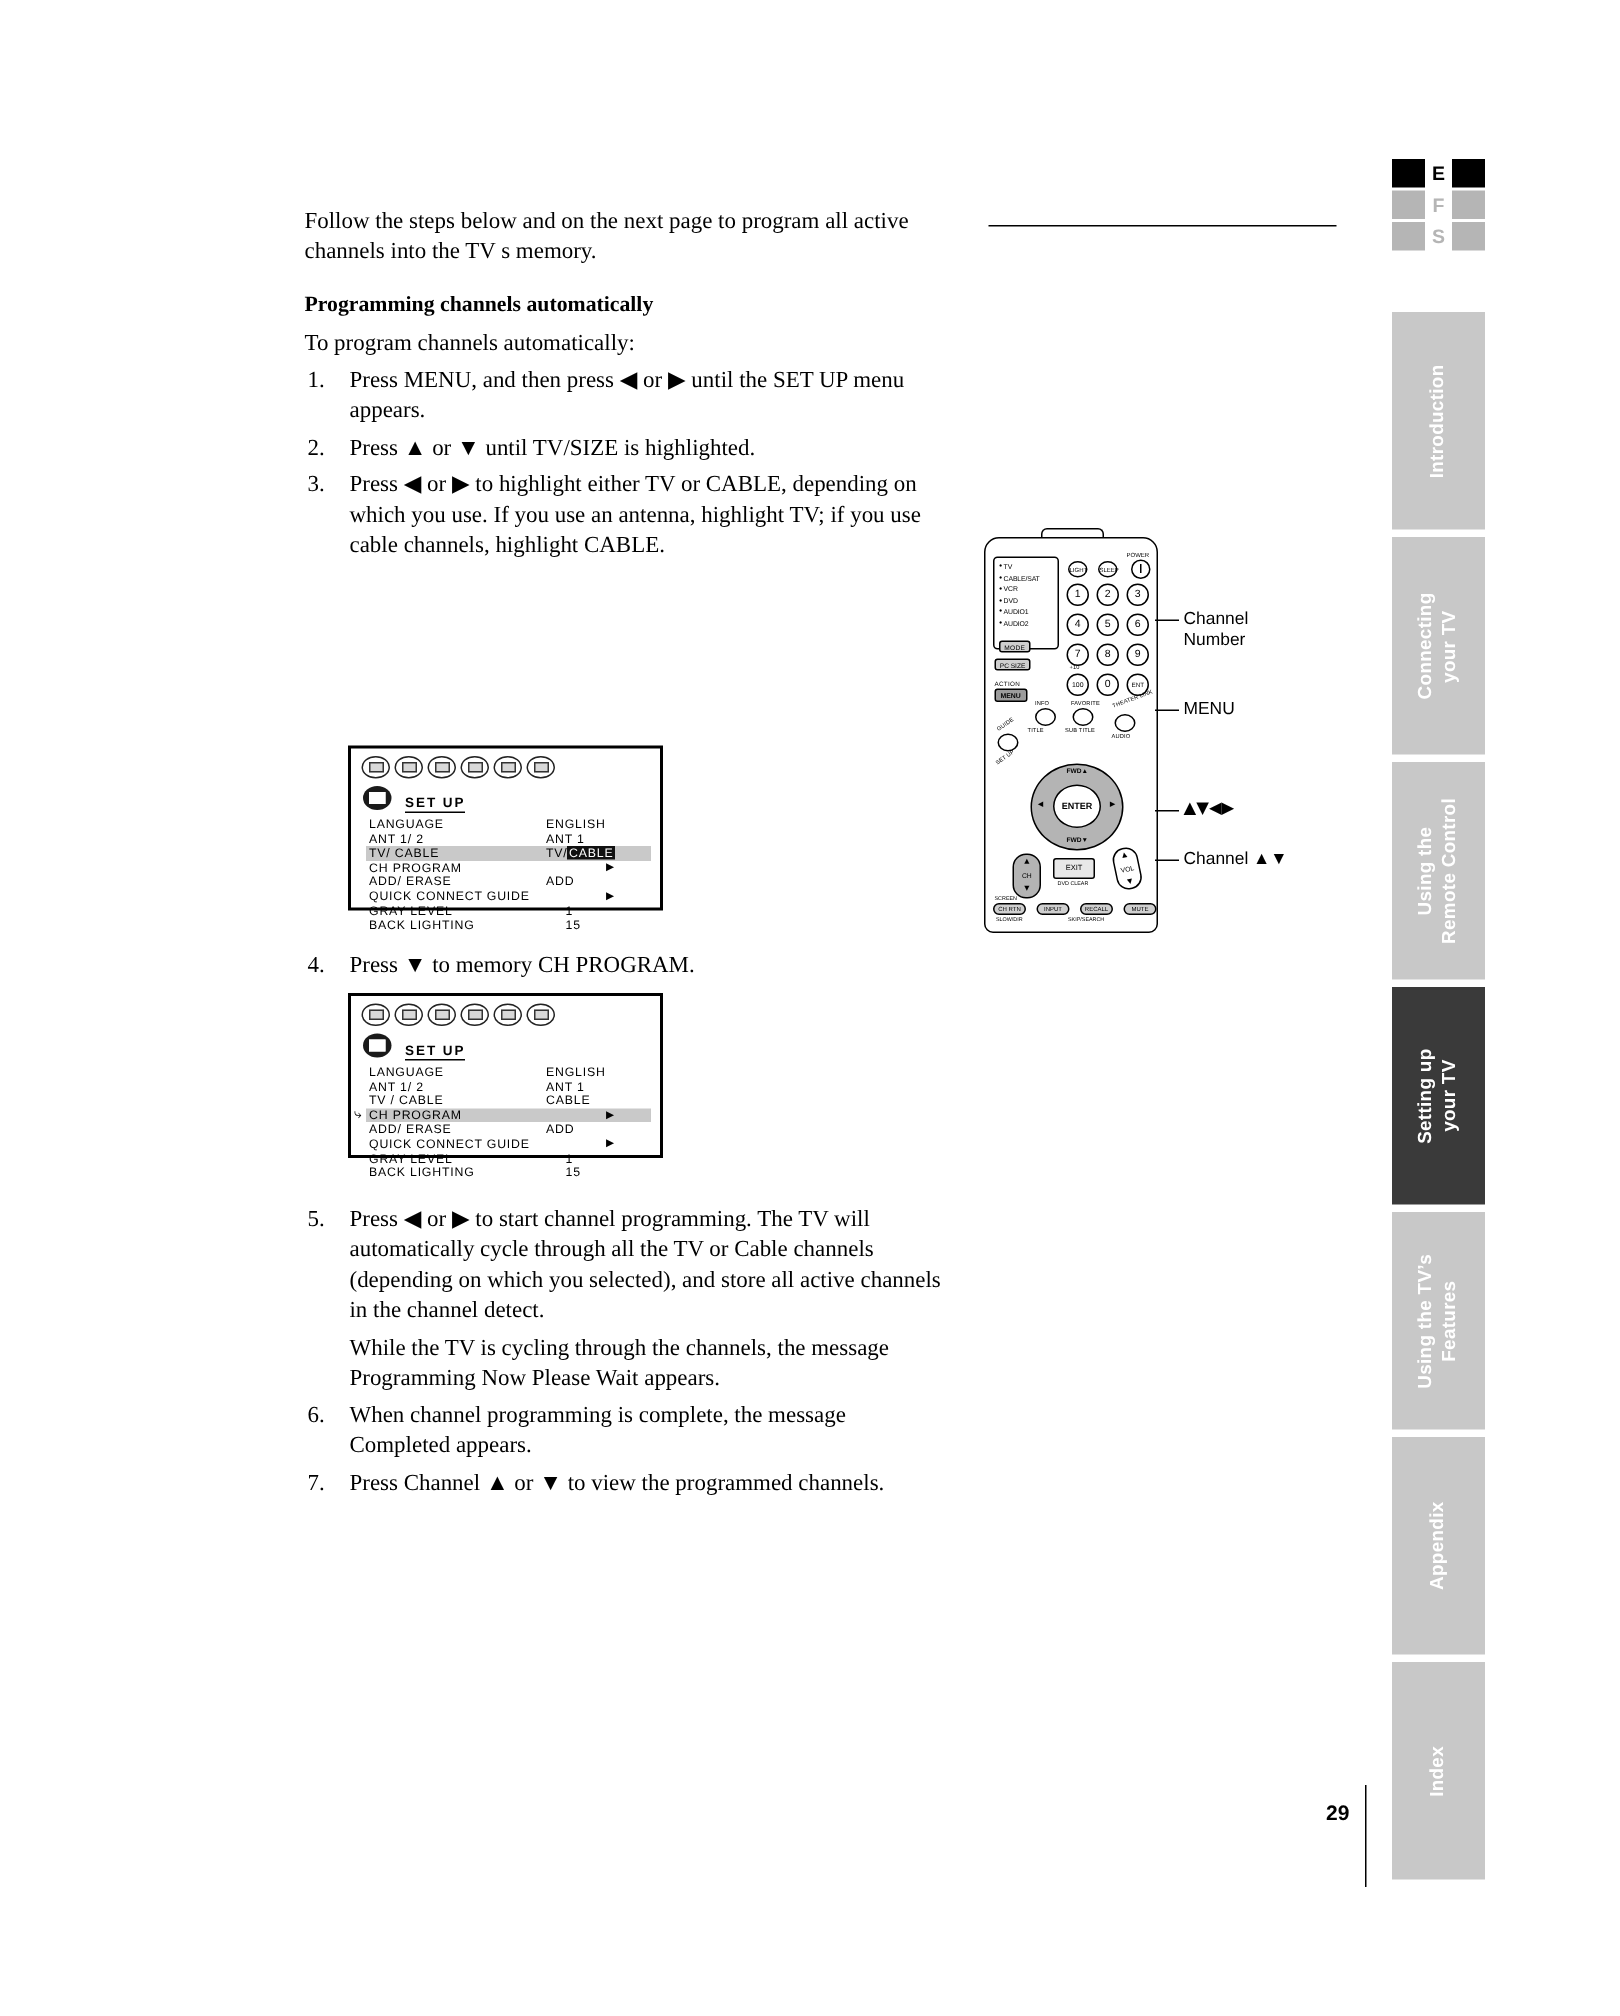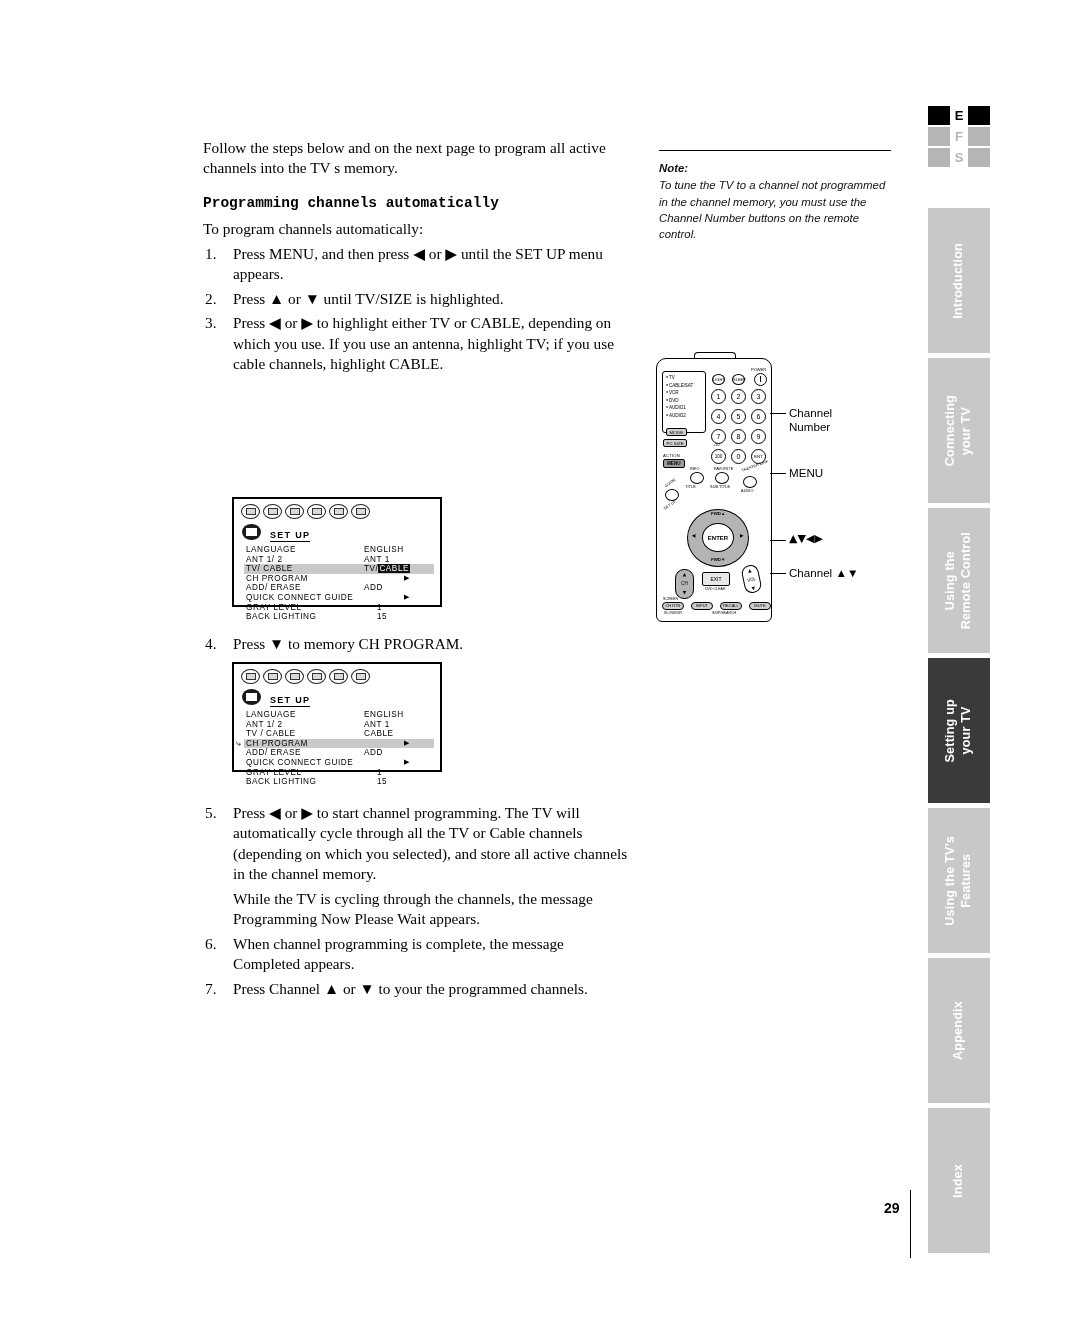--- a/index.html
+++ b/index.html
@@ -29,21 +29,21 @@
   }
   h1.title {
     font-family: "Liberation Sans", sans-serif;
     font-size: 20.5px;
     font-weight: bold;
     letter-spacing: -0.2px;
     margin: 0 0 14px 0;
     line-height: 1.15;
   }
   h2.subtitle {
-    font-family: Liberation Mono, monospace;
+    font-family: Liberation Serif, serif;
     font-size: 14.5px;
     font-weight: bold;
     margin: 16px 0 7px 0;
     line-height: 1.2;
   }
   p.body {
     font-size: 15.3px;
     line-height: 1.34;
     margin: 0 0 11px 0;
     text-align: left;
@@ -709,39 +709,35 @@
         <span class="lbl">BACK LIGHTING</span>
         <span class="val num">15</span>
       </div>
     </div>
   </div>
 
   <div style="position:absolute; left:203px; top:803px; width:425px;">
     <ol class="steps">
       <li>
         <span class="num">5.</span>
-        <span>Press ◀ or ▶ to start channel programming. The TV will automatically cycle through all the TV or Cable channels (depending on which you selected), and store all active channels in the channel memory.</span>
+        <span>Press ◀ or ▶ to start channel programming. The TV will automatically cycle through all the TV or Cable channels (depending on which you selected), and store all active channels in the channel detect.</span>
         <div class="sub-para">While the TV is cycling through the channels, the message  Programming Now   Please Wait  appears.</div>
       </li>
       <li>
         <span class="num">6.</span>
         <span>When channel programming is complete, the message  Completed  appears.</span>
       </li>
       <li>
         <span class="num">7.</span>
-        <span>Press Channel ▲ or ▼ to your the programmed channels.</span>
+        <span>Press Channel ▲ or ▼ to view the programmed channels.</span>
       </li>
     </ol>
   </div>
 
   <div class="note-rule"></div>
-  <div class="note">
-    <span class="note-label">Note:</span>
-    <span>To tune the TV to a channel not programmed in the channel memory, you must use the Channel Number buttons on the remote control.</span>
-  </div>
 
   <div class="remote-wrap">
     <div class="remote-nub"></div>
     <div class="remote-body">
 
       <div class="mode-box">
         <div class="mode-item">TV</div>
         <div class="mode-item">CABLE/SAT</div>
         <div class="mode-item">VCR</div>
         <div class="mode-item">DVD</div>

